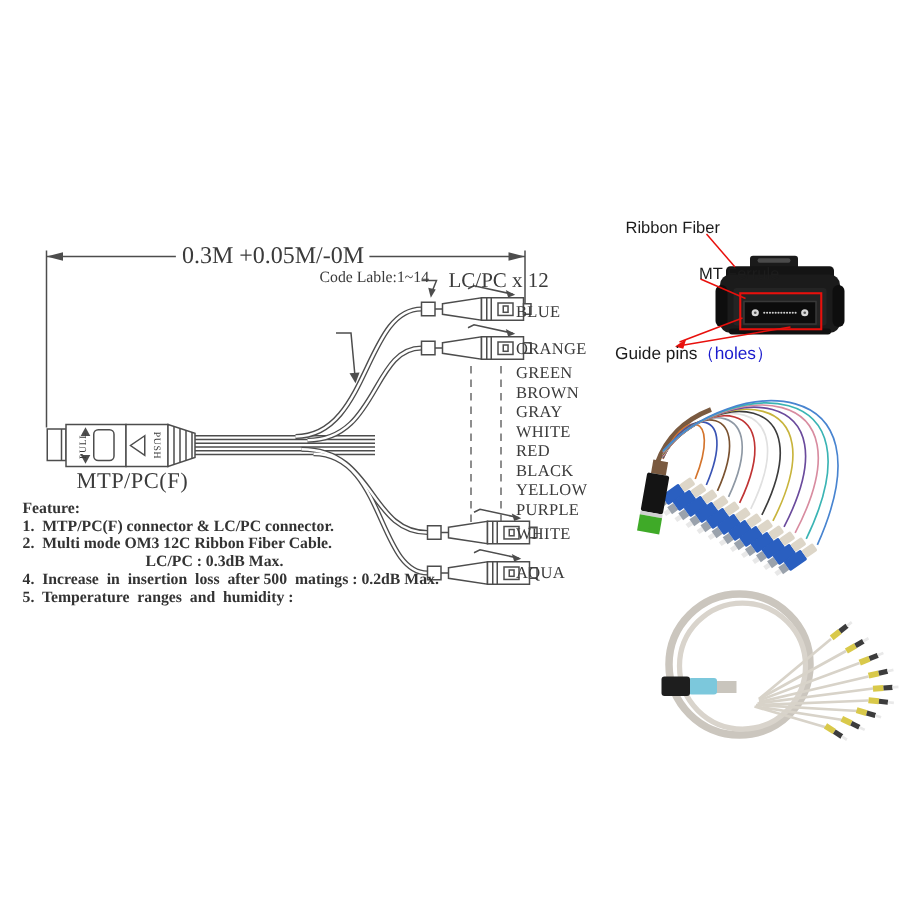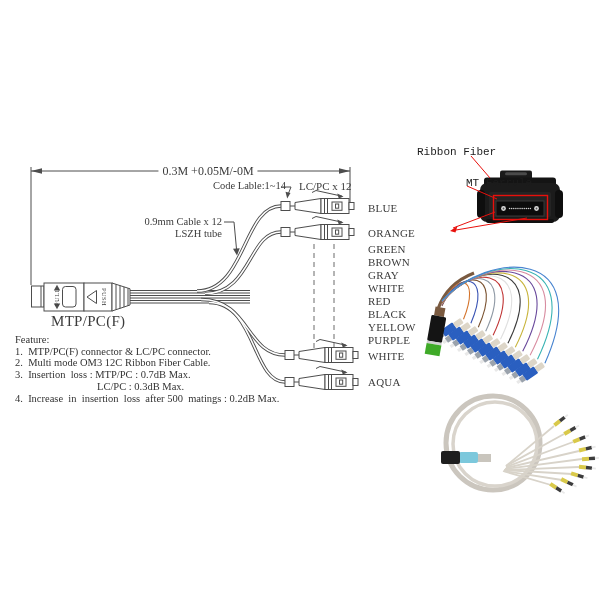--- a/index.html
+++ b/index.html
@@ -1,34 +1,34 @@
 <!DOCTYPE html>
 <html><head>
 <meta charset="utf-8">
 <style>
   html,body{margin:0;padding:0;background:#fff;}
   .stage{position:relative;width:600px;height:600px;background:#fff;overflow:hidden;
          font-family:"Liberation Serif",serif;}
   svg.art{position:absolute;left:0;top:0;}
   .lbl{position:absolute;color:#3b3b3b;white-space:pre;font-family:"Liberation Serif",serif;}
-  .dim{left:208px;top:171px;transform:translate(-50%,-50%);background:#fff;padding:0 4px;font-size:12px;}
+  .dim{left:182px;top:171px;transform:translate(-50%,-50%);background:#fff;padding:0 4px;font-size:16px;}
   .codelbl{left:213px;top:180px;font-size:10.5px;}
-  .lccount{left:299px;top:180px;font-size:11px;}
+  .lccount{left:299px;top:180px;font-size:14px;}
   .cablelbl{left:143px;top:216px;width:79px;text-align:right;font-size:10.5px;line-height:11.5px;}
   .mtplbl{left:51px;top:313px;font-size:15px;letter-spacing:0.3px;}
   .vtext{position:absolute;width:25px;height:8px;line-height:8px;text-align:center;
          font-size:6.5px;color:#3b3b3b;letter-spacing:0.4px;transform-origin:center;}
   .pull{left:44px;top:293px;transform:rotate(-90deg);}
   .push{left:91px;top:293px;transform:rotate(90deg);}
-  .clr{font-size:11px;letter-spacing:0.2px;left:368px;}
+  .clr{font-size:11px;letter-spacing:0.2px;left:344px;}
   .features{position:absolute;left:15px;top:334px;font-size:10.5px;line-height:11.7px;color:#333;}
-  .features .ln{white-space:pre;}
+  .features .ln{white-space:pre;font-weight:bold;}
   .ind-lc{padding-left:82px;}
   .ind-sub{padding-left:45px;}
-  .sans{font-family:Liberation Mono, monospace;color:#1c1c1c;}
+  .sans{font-family:Liberation Sans, sans-serif;color:#1c1c1c;}
   .ribbonlbl{left:417px;top:146px;font-size:11px;}
   .ferrulelbl{left:422px;top:177px;font-size:11px;margin-left:44px;}
   .guidelbl{left:410px;top:228px;font-size:11.5px;}
   .holes{color:#1a1acd;}
 </style>
 </head>
 <body>
 
 <div class="stage">
 
@@ -315,21 +315,20 @@
     </g>
     <rect x="477" y="454" width="14" height="8" fill="#c9c5bd"></rect>
     <rect x="459" y="452" width="19" height="11" rx="2" fill="#7cc8dc"></rect>
     <rect x="441" y="451" width="19" height="13" rx="2" fill="#1e1e1e"></rect>
   </g>
 </svg>
 
 <div class="lbl dim">0.3M +0.05M/-0M</div>
 <div class="lbl codelbl">Code Lable:1~14</div>
 <div class="lbl lccount">LC/PC x 12</div>
-<div class="lbl cablelbl"><div>0.9mm Cable x 12</div><div>LSZH tube</div></div>
 <div class="lbl mtplbl">MTP/PC(F)</div>
 <div class="vtext pull">PULL</div>
 <div class="vtext push">PUSH</div>
 
 <div class="lbl clr" style="top:202px">BLUE</div>
 <div class="lbl clr" style="top:227px">ORANGE</div>
 <div class="lbl clr" style="top:243px">GREEN</div>
 <div class="lbl clr" style="top:256px">BROWN</div>
 <div class="lbl clr" style="top:269px">GRAY</div>
 <div class="lbl clr" style="top:282px">WHITE</div>
@@ -337,21 +336,22 @@
 <div class="lbl clr" style="top:308px">BLACK</div>
 <div class="lbl clr" style="top:321px">YELLOW</div>
 <div class="lbl clr" style="top:334px">PURPLE</div>
 <div class="lbl clr" style="top:350px">WHITE</div>
 <div class="lbl clr" style="top:376px">AQUA</div>
 
 <div class="features">
   <div class="ln">Feature:</div>
   <div class="ln">1.  MTP/PC(F) connector &amp; LC/PC connector.</div>
   <div class="ln">2.  Multi mode OM3 12C Ribbon Fiber Cable.</div>
-  <div class="ln">3.  Insertion  loss : MTP/PC : 0.7dB Max.</div>
   <div class="ln ind-lc">LC/PC : 0.3dB Max.</div>
   <div class="ln">4.  Increase  in  insertion  loss  after 500  matings : 0.2dB Max.</div>
+  <div class="ln">5.  Temperature  ranges  and  humidity :</div>
 </div>
 
 <div class="lbl sans ribbonlbl">Ribbon Fiber</div>
 <div class="lbl sans ferrulelbl">MT Ferrule</div>
+<div class="lbl sans guidelbl"><span>Guide pins</span><span class="holes">（holes）</span></div>
 
 </div>
 
 </body></html>

